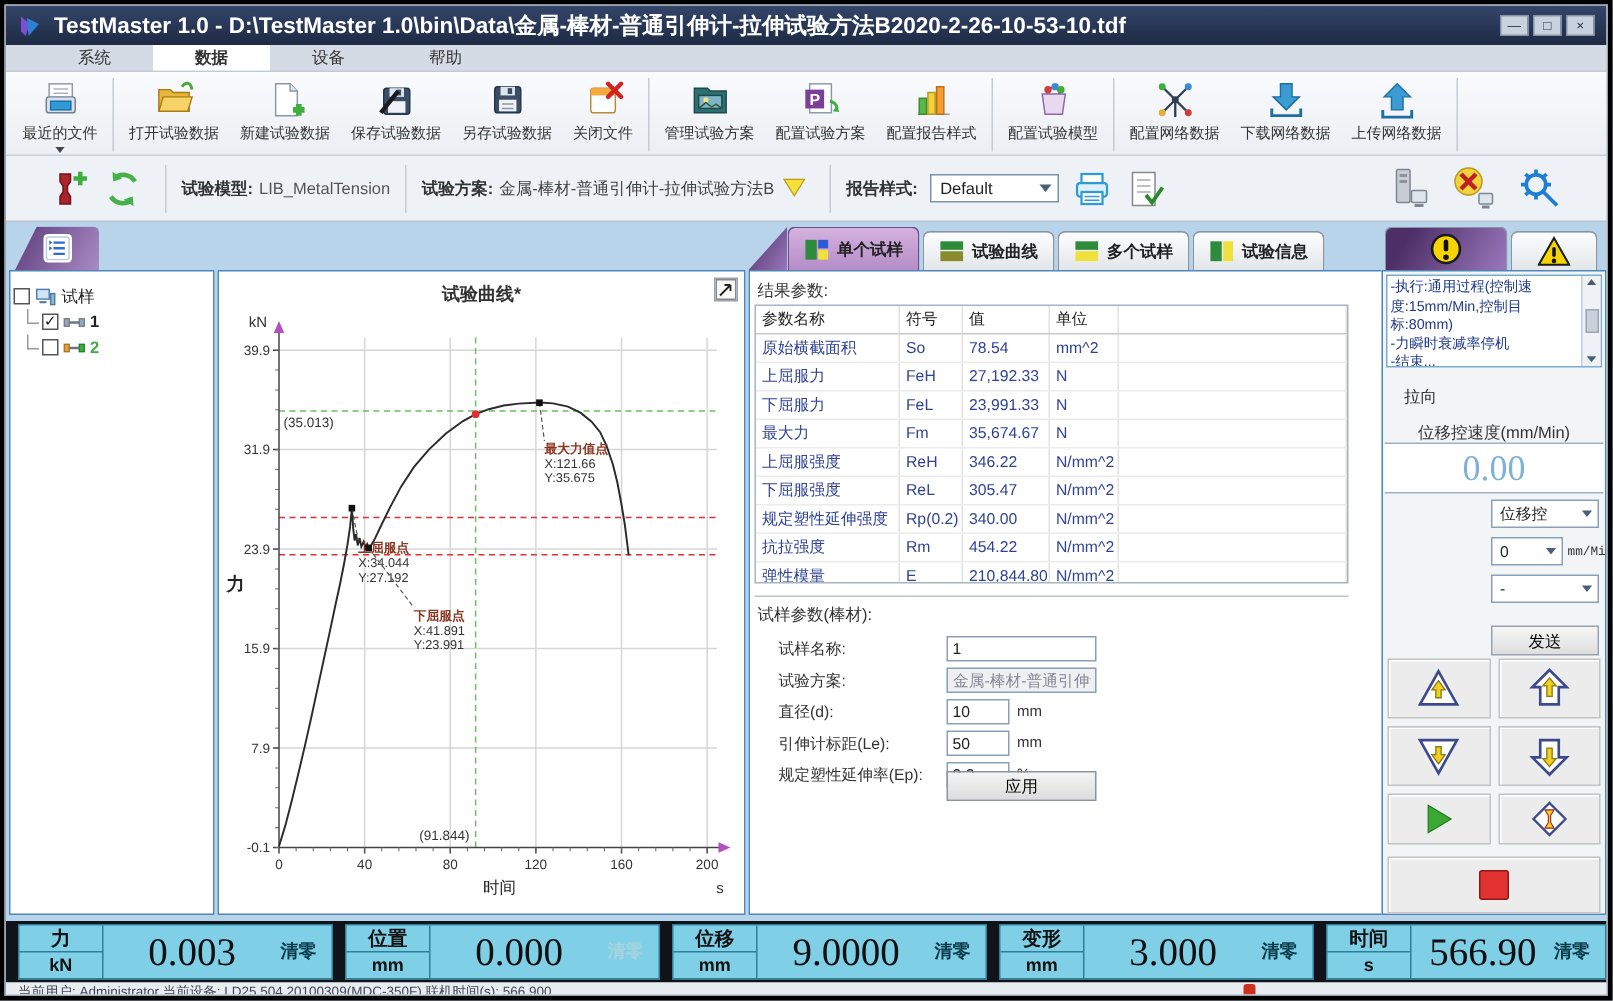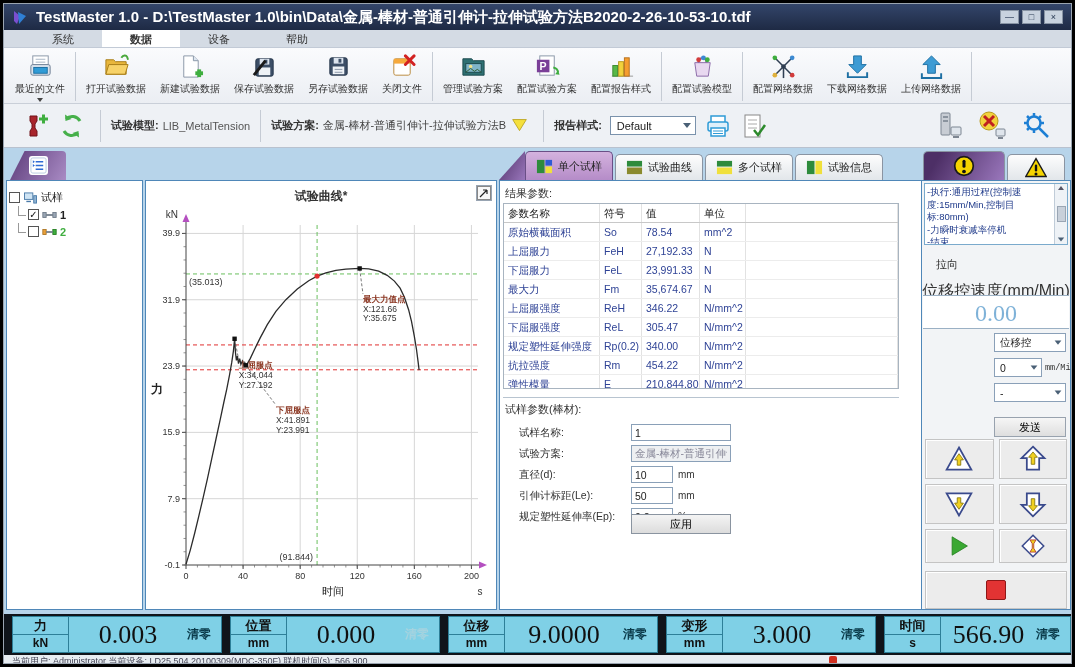--- a/index.html
+++ b/index.html
@@ -21,21 +21,21 @@
 
   
   .toolbar{position:absolute;left:0;top:44px;right:0;height:56px;background:linear-gradient(#fafbfd,#ebeef3);border-bottom:1px solid #c9cfd8;display:flex;align-items:stretch;padding:2px 4px 0 4px;}
   .tb-item{display:flex;flex-direction:column;align-items:center;justify-content:flex-start;padding:3px 7px 0 7px;}
   .tb-item .tb-ic{width:27px;height:27px;}
   .tb-item .tb-label{font-size:10px;color:#333;margin-top:2px;white-space:nowrap;}
   .tb-caret{width:0;height:0;border-left:3.5px solid transparent;border-right:3.5px solid transparent;border-top:4px solid #444;margin-top:2px;}
   .tb-sep{width:1px;background:#c5cbd4;margin:2px 3px;}
 
   
-  .toolbar2{position:absolute;left:0;top:100px;right:0;height:44px;background:#eef1f5;border-bottom:1px solid #b9c2cf;display:flex;align-items:center;padding:0 14px;}
+  .toolbar2{position:absolute;left:0;top:100px;right:0;height:44px;background:#eef1f5;border-bottom:1px solid #b9c2cf;display:flex;align-items:center;padding:0 24px;}
   .tb2-icon{width:26px;height:26px;margin:0 5px;display:inline-block;}
   .tb2-icon.small{width:17px;height:17px;}
   .tb2-sep{width:1px;height:32px;background:#c5cbd4;margin:0 10px;}
   .tb2-label{font-size:11px;font-weight:bold;color:#333;margin-right:4px;white-space:nowrap;}
   .tb2-value{font-size:11px;color:#555;white-space:nowrap;}
   .tb2-value.dark{color:#444;}
   .combo{display:flex;align-items:center;background:#fff;border:1px solid #7a92ac;height:19px;width:86px;padding:0 4px 0 6px;font-size:11px;color:#222;margin:0 4px;gap:12px;}
   .combo .caret-down{margin-left:auto;}
   .caret-down{width:0;height:0;border-left:4px solid transparent;border-right:4px solid transparent;border-top:5px solid #4a6076;}
   .tb2-right{margin-left:auto;display:flex;align-items:center;gap:14px;padding-right:6px;}
@@ -53,21 +53,21 @@
   .tree-children{margin-left:9px;}
   .branch{width:8px;height:10px;border-left:1px solid #999;border-bottom:1px solid #999;margin:-8px 2px 0 0;flex:none;}
 
   .chart-panel{position:absolute;left:141px;top:32px;width:352px;height:430px;background:#fff;border:1px solid #4f87b8;}
   .chart-title{position:absolute;left:0;right:0;top:7px;text-align:center;font-size:12px;font-weight:bold;color:#333;}
   .chart-popup-btn{position:absolute;right:4px;top:4px;width:16px;height:16px;border:1px solid #98a4b2;background:#f4f6f8;}
   #chart-svg{position:absolute;left:0;top:26px;font-family:"Liberation Sans",sans-serif;}
 
   .center-tabs{position:absolute;left:495px;top:3px;height:29px;display:flex;align-items:flex-end;}
   .ct-wedge{width:26px;height:29px;background:linear-gradient(120deg,#4d2f66,#9a77bc);clip-path:polygon(100% 0,100% 100%,0 100%);}
-  .ctab{display:flex;align-items:center;gap:5px;height:26px;padding:0 10px;border:1px solid #8a94a2;border-bottom:none;border-radius:5px 5px 0 0;background:linear-gradient(#fdfdfd,#e2e6ea);font-size:11px;font-weight:normal;color:#222;margin-right:2px;}
+  .ctab{display:flex;align-items:center;gap:5px;height:26px;padding:0 10px;border:1px solid #8a94a2;border-bottom:none;border-radius:5px 5px 0 0;background:linear-gradient(#fdfdfd,#e2e6ea);font-size:11px;font-weight:bold;color:#222;margin-right:2px;}
   .ctab.active{height:29px;background:linear-gradient(#d4b2de,#b58cc8);border-color:#6a4f86;}
   .ctab .ic{width:17px;height:17px;}
 
   .center-panel{position:absolute;left:495px;top:32px;width:480px;height:430px;background:#fff;border:1px solid #4f87b8;}
   .results-area{position:absolute;left:3px;top:2px;width:396px;height:208px;}
   .results-title{font-size:11px;color:#333;padding:3px 2px;}
   .results-table{position:absolute;left:0;top:20px;right:0;bottom:2px;border:1px solid #a8b4c0;background:#fff;overflow:hidden;}
   .rt-row{display:grid;grid-template-columns:96px 42px 58px 46px 1fr;height:19px;line-height:19px;font-size:10.5px;border-bottom:1px solid #ececec;}
   .rt-row>div{padding:0 4px;border-right:1px solid #e2e2e2;white-space:nowrap;overflow:hidden;}
   .rt-row.head{color:#222;border-bottom:1px solid #c8c8c8;}
@@ -92,21 +92,21 @@
   .rtab.active{width:82px;height:29px;background:linear-gradient(120deg,#4d2f66 18%,#9a77bc);}
   .rtab .ic{width:22px;height:22px;}
 
   .right-panel{position:absolute;left:917px;top:32px;width:150px;height:430px;background:#f2f4f6;border:1px solid #4f87b8;}
   .msg-box{position:absolute;left:2px;top:2px;right:2px;height:62px;background:#fff;border:1px solid #7aaacc;display:flex;}
   .msg-text{flex:1;font-size:9.5px;line-height:12.5px;color:#1f3a8a;padding:2px 2px;white-space:pre-line;overflow:hidden;}
   .msg-scroll{width:13px;border-left:1px solid #c0ccd8;background:#eef2f6;display:flex;flex-direction:column;align-items:center;justify-content:space-between;padding:2px 0;}
   .tri-up{width:0;height:0;border-left:3.5px solid transparent;border-right:3.5px solid transparent;border-bottom:4.5px solid #556;}
   .msg-thumb{width:9px;height:16px;background:#c8d0da;border:1px solid #9aa6b4;}
   .direction{position:absolute;left:14px;top:76px;font-size:11px;color:#333;}
-  .speed-title{position:absolute;left:0;right:0;top:100px;text-align:center;font-size:16px;color:#333;}
+  .speed-title{position:absolute;left:0;right:0;top:100px;text-align:center;font-size:11px;color:#333;}
   .speed-display{position:absolute;left:1px;right:1px;top:114px;height:34px;background:#fff;border-top:1px solid #9ab0c4;border-bottom:1px solid #9ab0c4;text-align:center;font-size:24px;color:#7fb2d8;font-family:"Liberation Serif",serif;line-height:34px;}
   .dd-col{position:absolute;right:4px;top:152px;width:72px;}
   .dd{display:flex;align-items:center;background:#fff;border:1px solid #8aa0b8;height:19px;padding:0 3px 0 5px;font-size:10.5px;color:#222;margin-bottom:6px;}
   .dd .caret-down{margin-left:auto;transform:scale(.85);}
   .dd-row{display:flex;align-items:center;margin-bottom:6px;}
   .dd.small{width:48px;flex:none;margin-bottom:0;}
   .dd-unit{font-size:8.5px;color:#333;margin-left:3px;font-family:"Liberation Mono",monospace;}
   .send-btn{position:absolute;right:0;top:84px;width:72px;height:20px;background:linear-gradient(#f6f6f6,#dedede);border:1px solid #98a2ae;font-size:11px;font-family:"Liberation Sans",sans-serif;}
   .jog-grid{position:absolute;left:3px;right:3px;top:258px;display:grid;grid-template-columns:1fr 1fr;grid-template-rows:40px 40px 34px;gap:5px;}
   .jog-btn{background:#ececec;border:1px solid #c4c4c4;box-shadow:inset 1px 1px 0 #fff;display:flex;align-items:center;justify-content:center;}

